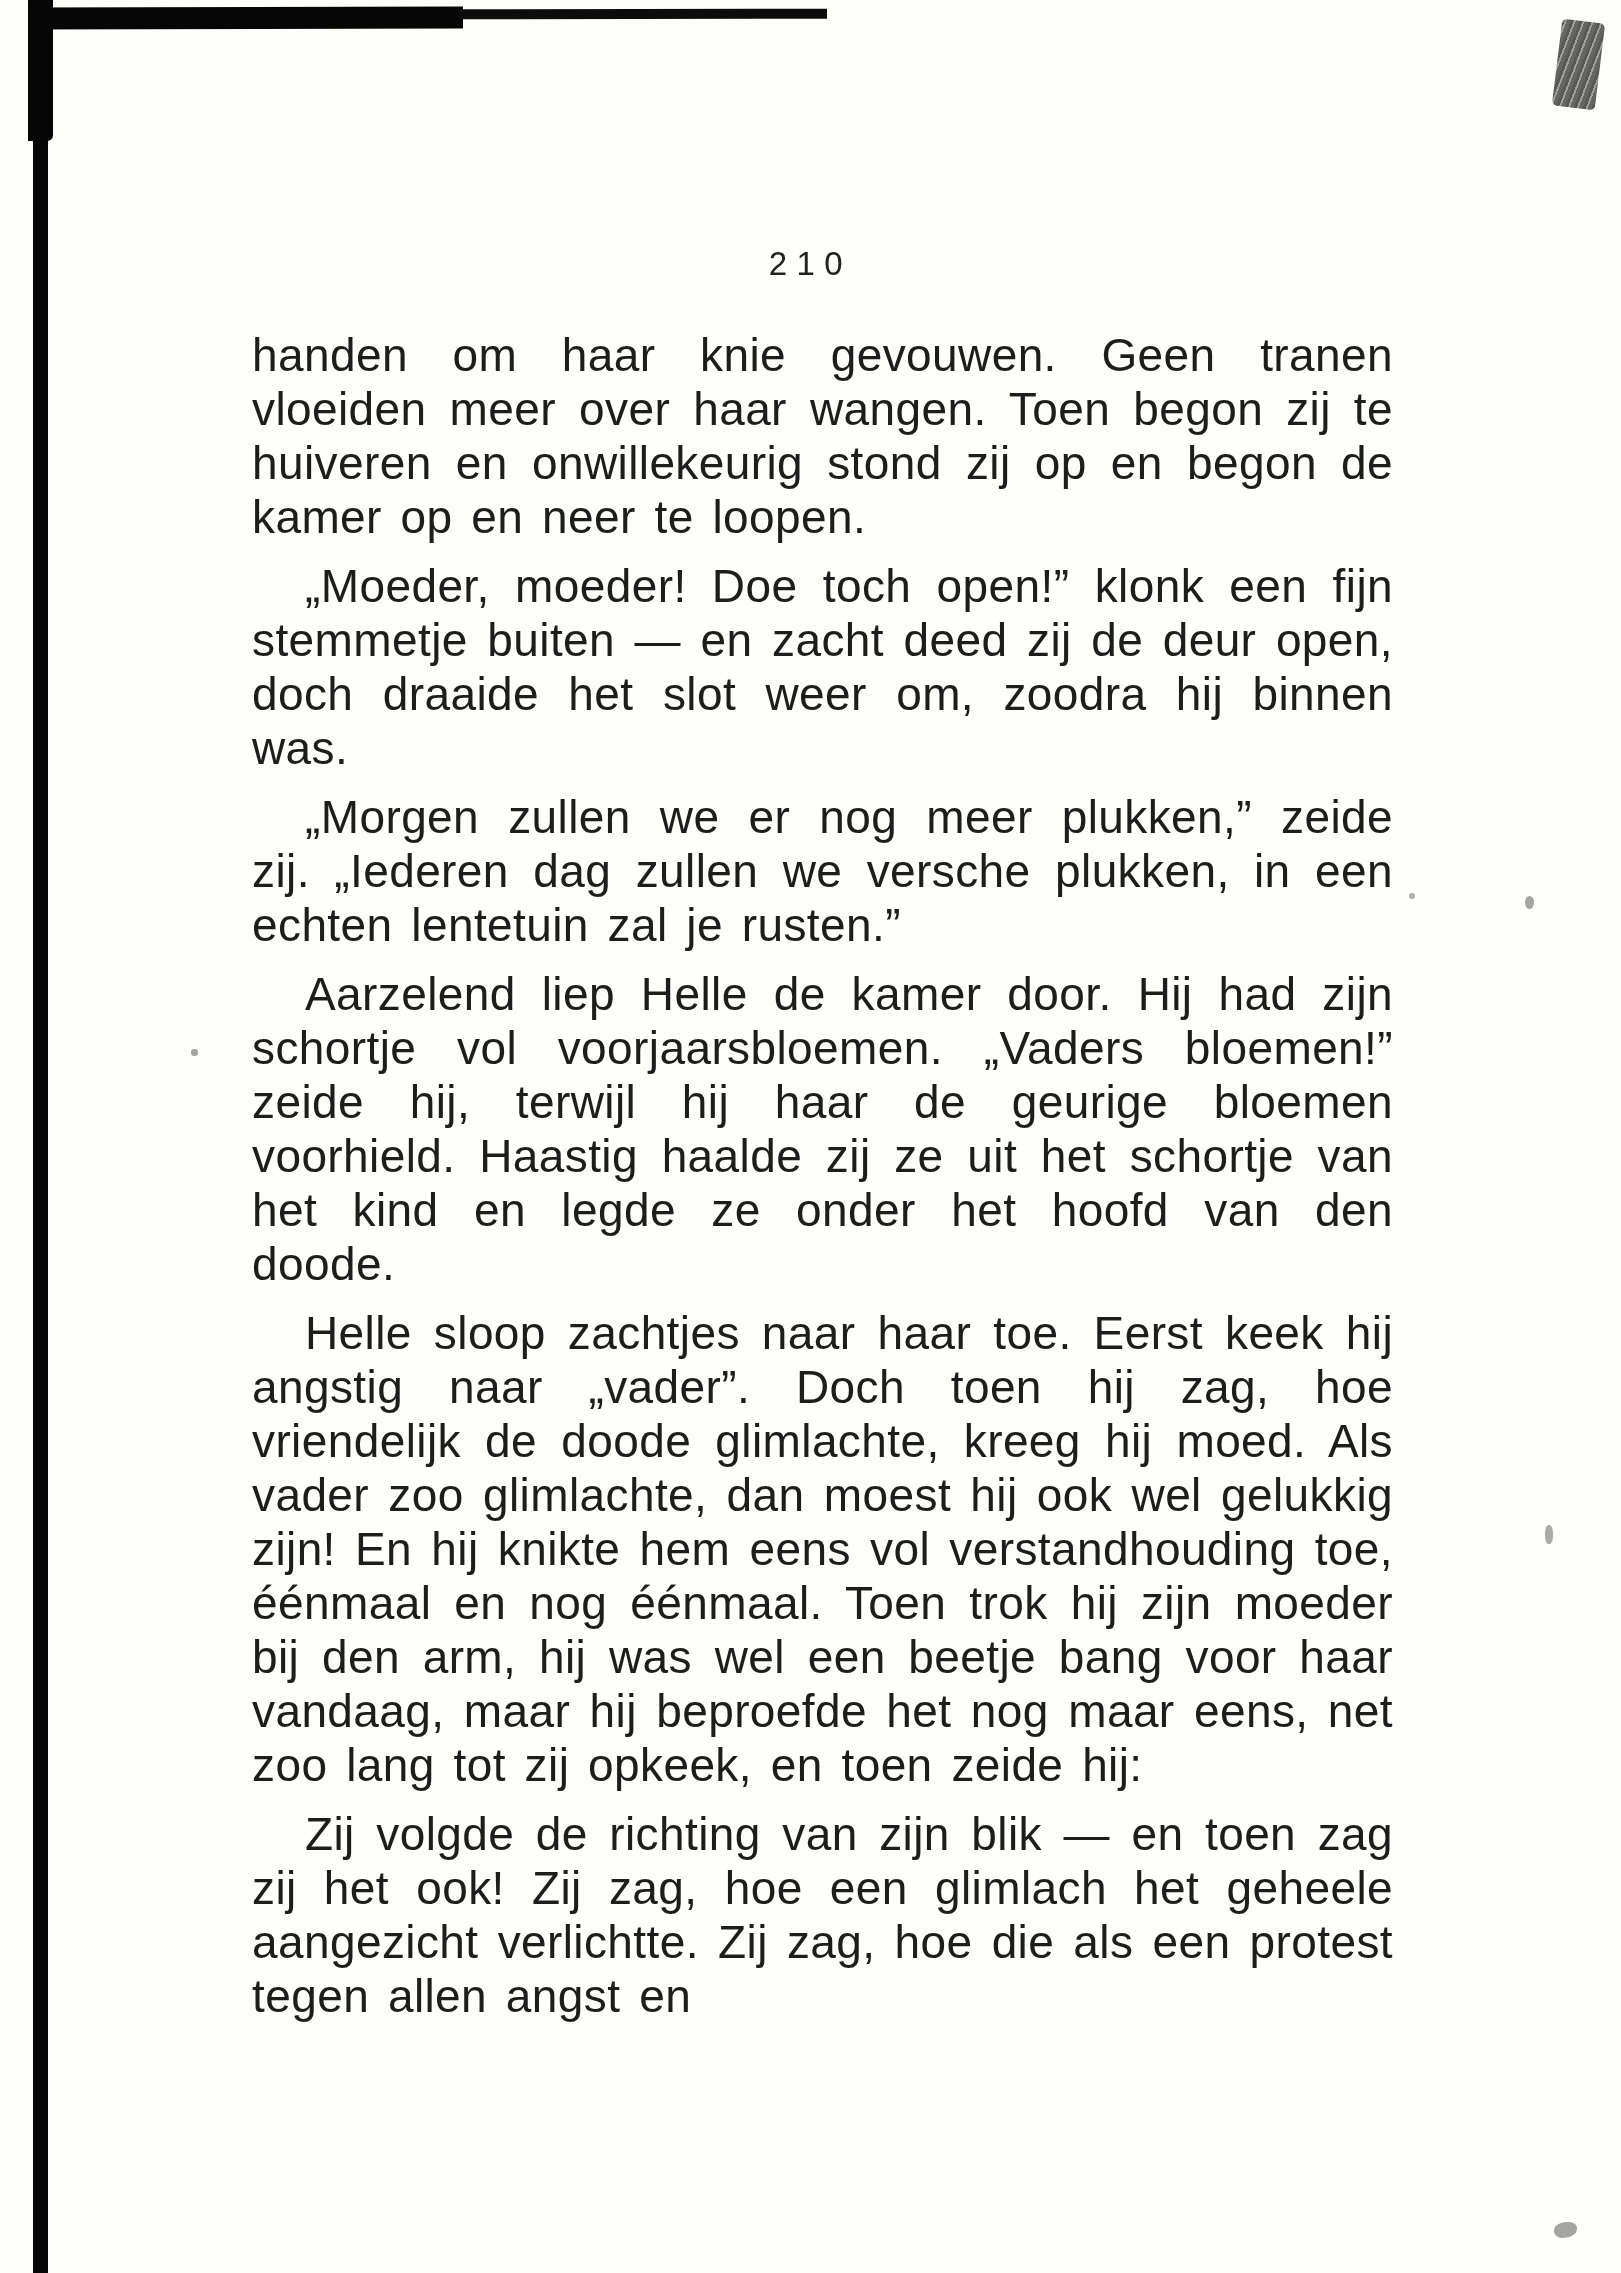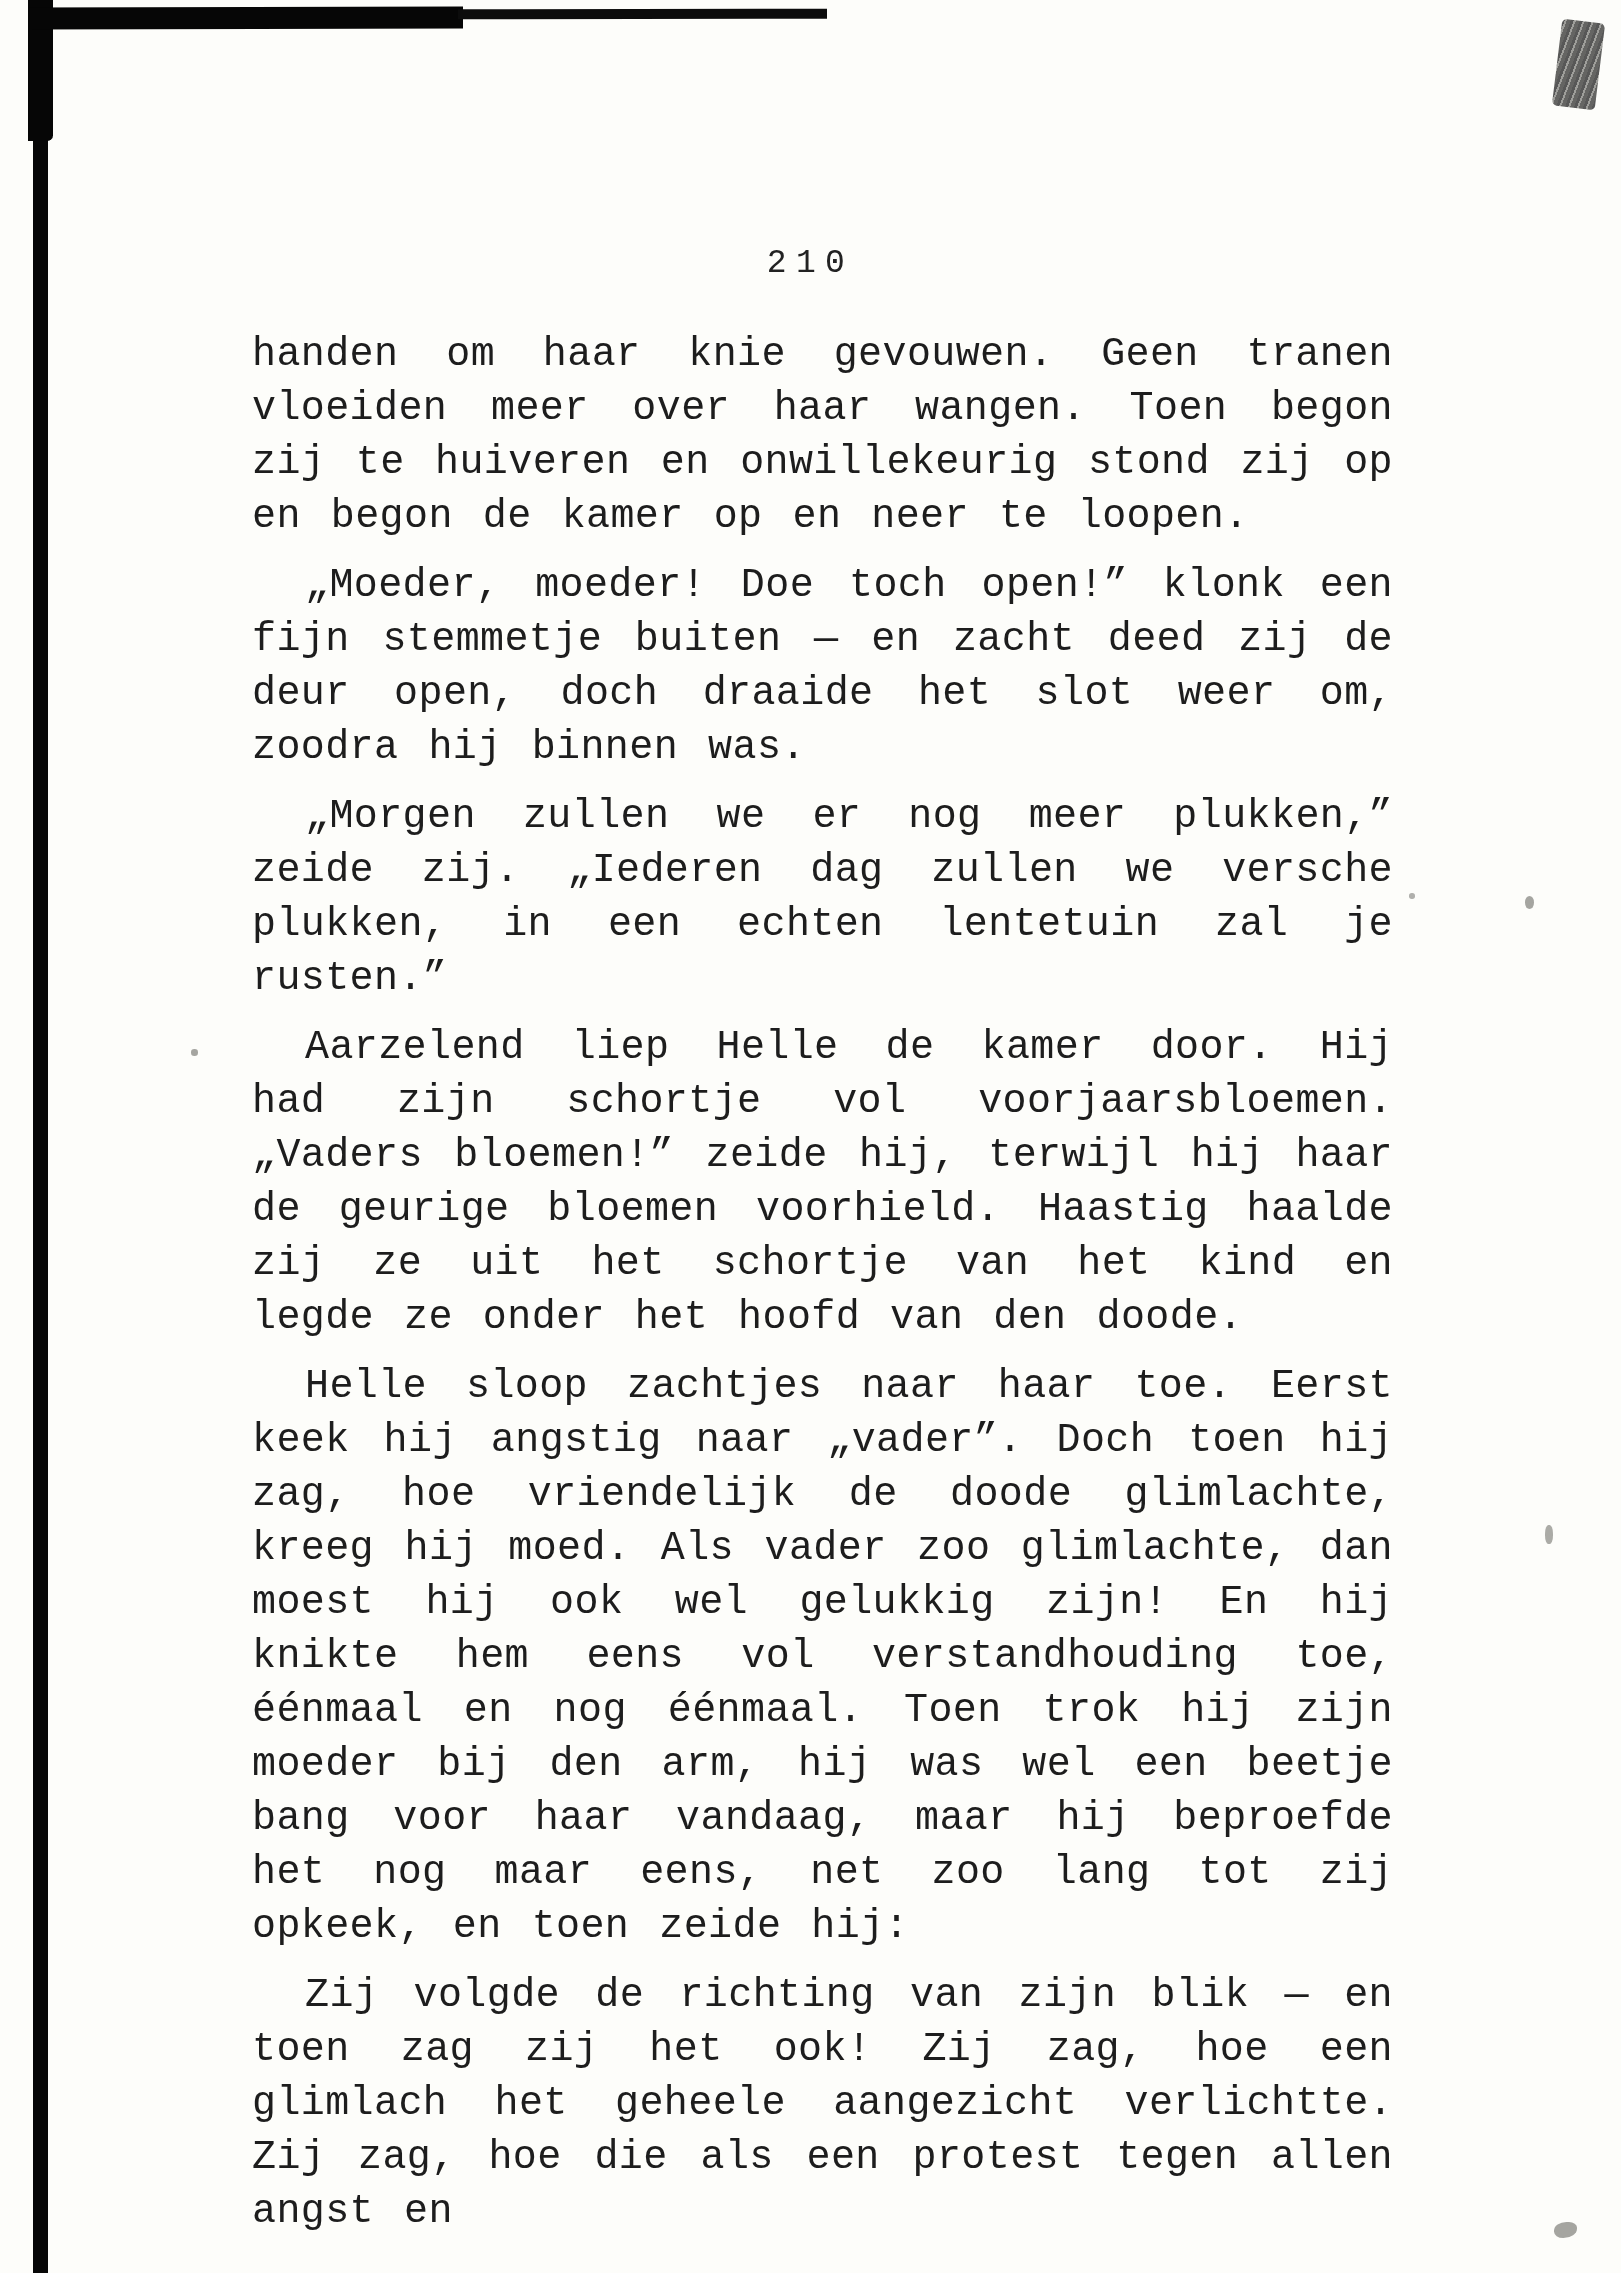--- a/index.html
+++ b/index.html
@@ -7,21 +7,21 @@
     padding: 0;
     background: #e9e9e5;
   }
   .scan-page {
     position: relative;
     width: 1621px;
     height: 2273px;
     margin: 0 auto;
     background: #fdfdfa;
     overflow: hidden;
-    font-family: Liberation Mono, monospace;
+    font-family: Liberation Sans, sans-serif;
     color: #1d1d1d;
   }
 
   
   .artifact { position: absolute; }
   .left-strip {
     left: 33px; top: 0; width: 15px; height: 2273px;
     background: #070707;
   }
   .left-strip-top {
@@ -59,21 +59,21 @@
     top: 245px; left: 0; width: 100%;
     text-align: center;
     font-size: 33px;
     letter-spacing: 9.4px;
     color: #222;
   }
   .text-block {
     position: absolute;
     left: 252px; top: 328px;
     width: 1141px;
-    font-size: 40px;
+    font-size: 46px;
     line-height: 54px;
     text-align: justify;
     word-spacing: 5.6px;
     letter-spacing: 0.4px;
   }
   .text-block p {
     margin: 0;
     padding: 0;
   }
   .text-block p.indent {

